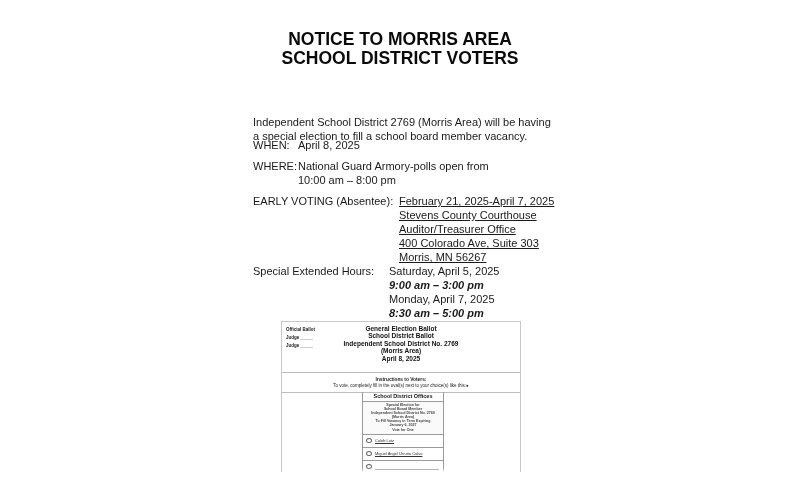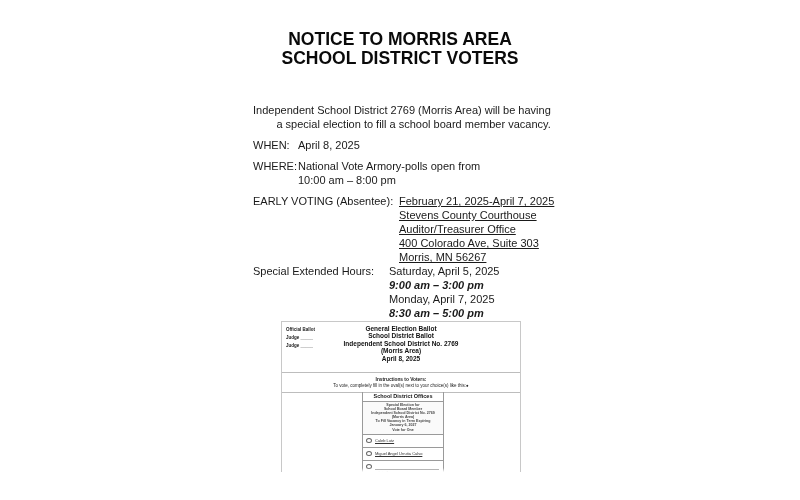--- a/index.html
+++ b/index.html
@@ -5,21 +5,21 @@
     html, body { margin: 0; padding: 0; }
     body {
       width: 800px; height: 500px; background: #ffffff; position: relative; overflow: hidden;
       font-family: "Liberation Sans", sans-serif; color: #111111;
     }
     .title {
       position: absolute; left: 0; width: 800px; top: 30px;
       text-align: center; font-weight: bold; font-size: 17.5px; line-height: 19px; color: #0a0a0a;
     }
     .body-text { position: absolute; left: 253px; font-size: 11px; line-height: 14px; color: #1a1a1a; }
-    .intro { top: 103px; text-align: right; }
+    .intro { top: 115px; }
     .row { position: absolute; left: 253px; font-size: 11px; line-height: 14px; color: #1a1a1a; }
     .row .label { position: absolute; left: 0; white-space: nowrap; }
     .row .val { position: absolute; white-space: nowrap; }
     .when { top: 138px; }
     .when .val { left: 45px; }
     .where { top: 159px; }
     .where .val { left: 45px; }
     .early { top: 194px; }
     .early .val { left: 146px; text-decoration: underline; }
     .special { top: 264px; }
@@ -62,21 +62,21 @@
 </div>
 
 <div class="row when">
   <span class="label">WHEN:</span>
   <span class="val">April 8, 2025</span>
 </div>
 
 <div class="row where">
   <span class="label">WHERE:</span>
   <span class="val">
-    <div>National Vote Armory-polls open from</div>
+    <div>National Guard Armory-polls open from</div>
     <div>10:00 am – 8:00 pm</div>
   </span>
 </div>
 
 <div class="row early">
   <span class="label">EARLY VOTING (Absentee):</span>
   <span class="val">
     <div>February 21, 2025-April 7, 2025</div>
     <div>Stevens County Courthouse</div>
     <div>Auditor/Treasurer Office</div>

